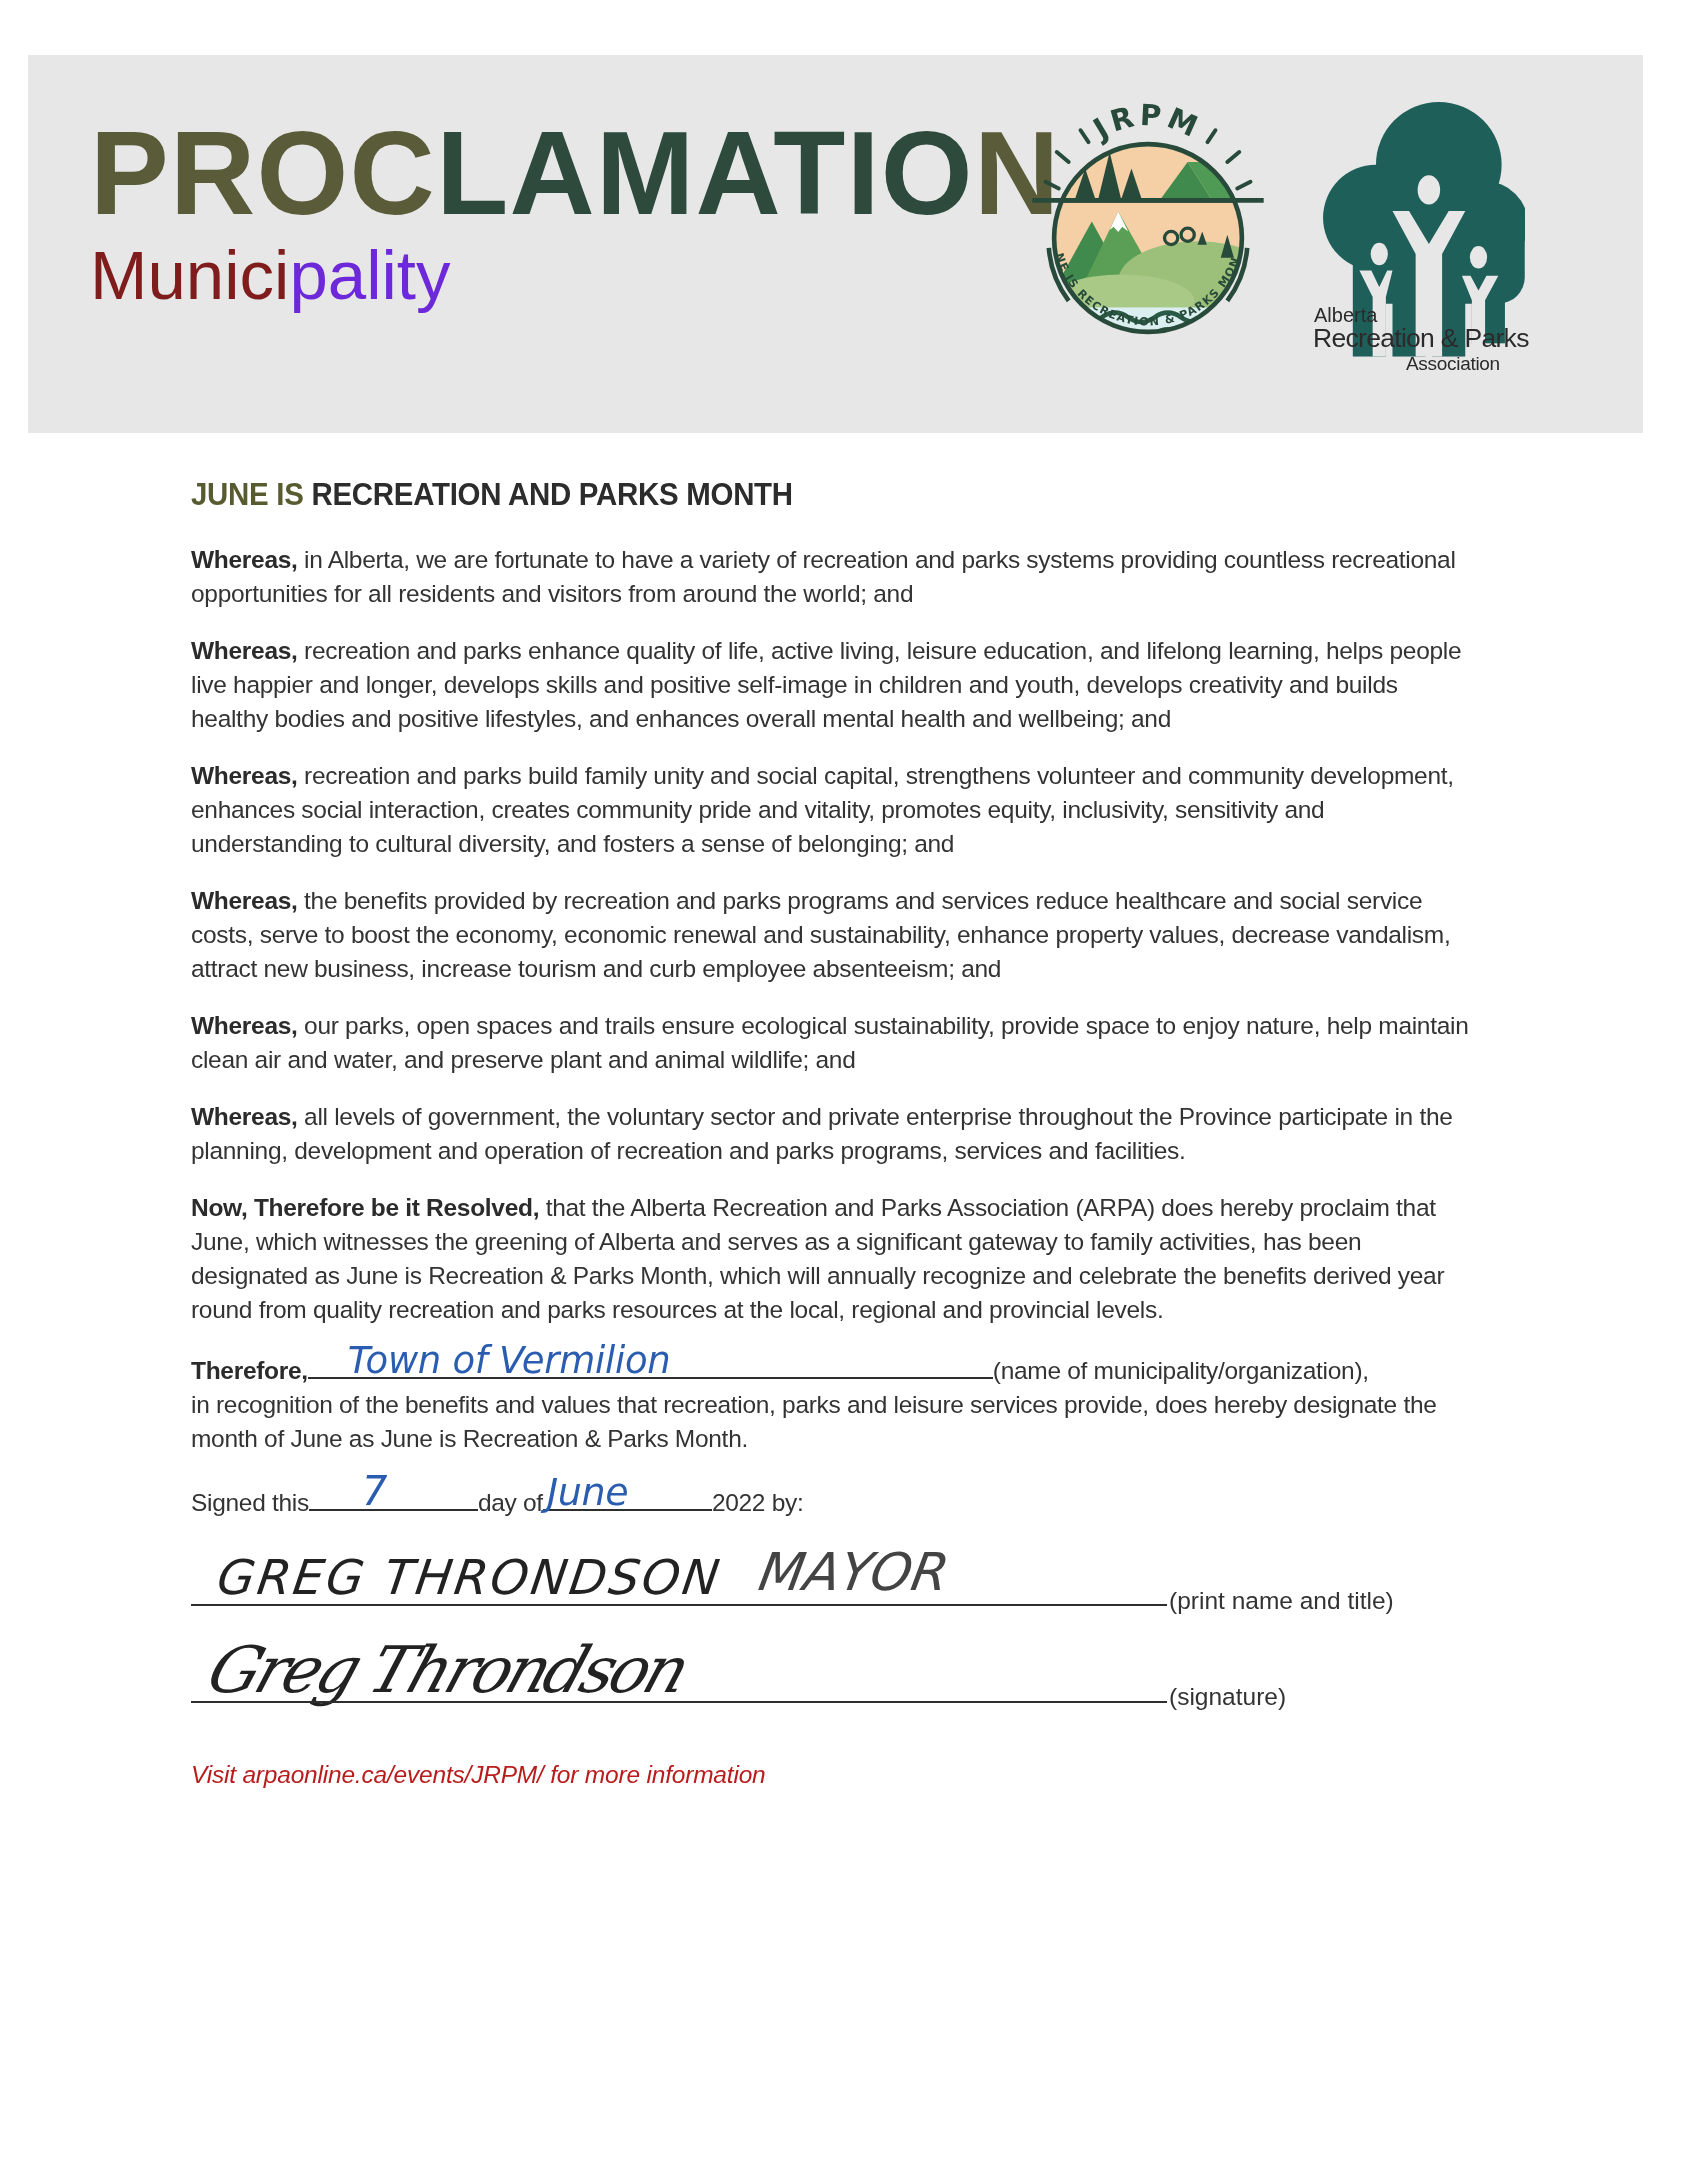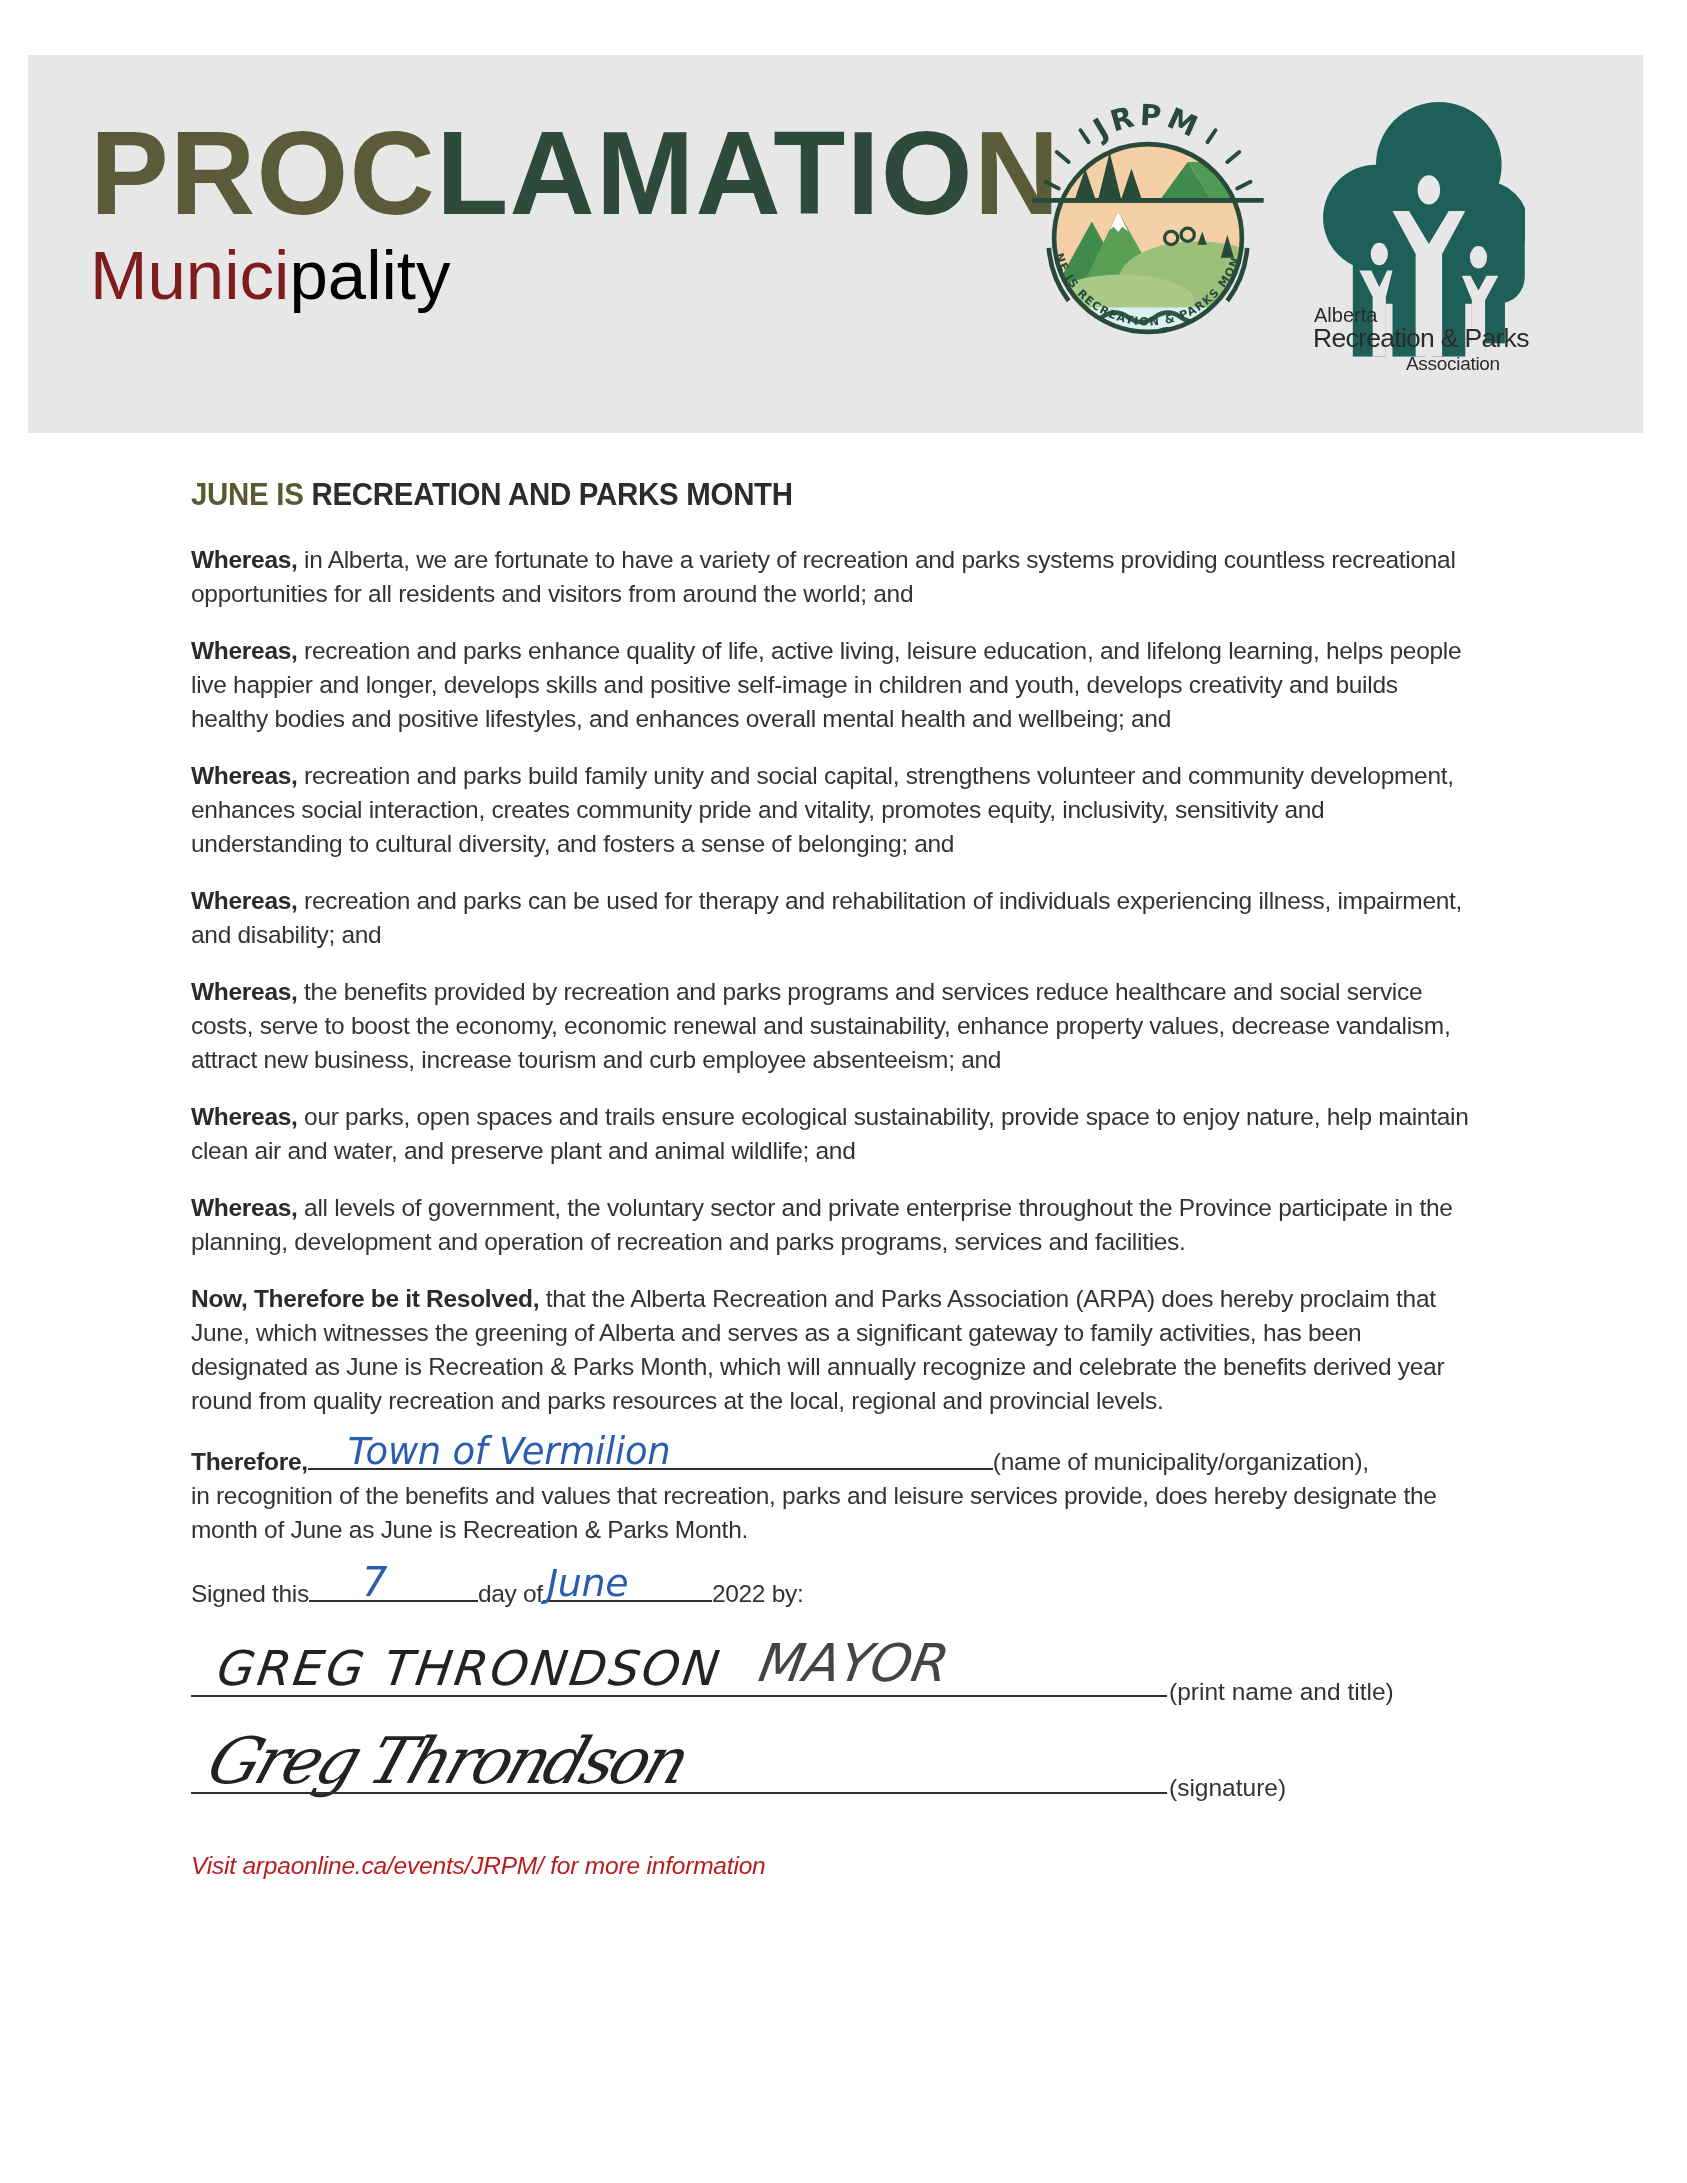--- a/index.html
+++ b/index.html
@@ -8,21 +8,21 @@
 
   .header-band { position: absolute; left: 28px; top: 55px; width: 1615px; height: 378px;
                  background: #e7e7e7; }
   .title-main { position: absolute; left: 90px; top: 114px; font-size: 118px; font-weight: 700;
                 letter-spacing: 1.3px; line-height: 1; white-space: nowrap; }
   .title-main .olive { color: #5a5b38; }
   .title-main .green { color: #2d4a3c; }
   .title-sub { position: absolute; left: 90px; top: 241px; font-size: 69px; font-weight: 400;
                line-height: 1; white-space: nowrap; }
   .title-sub .olive { color: #7f1d1d; }
-  .title-sub .green { color: #000000; }
+  .title-sub .green { color: #6d28d9; }
 
   .jrpm-logo { position: absolute; left: 1029px; top: 89px; width: 238px; height: 265px; }
   .arpa-logo { position: absolute; left: 1260px; top: 92px; width: 265px; height: 291px; }
   .arpa-text { position: absolute; color: #2b2b2b; white-space: nowrap; line-height: 1;
                font-family: "Liberation Sans", sans-serif; }
 
   .content { position: absolute; left: 191px; top: 476px; width: 1283px; }
   .heading { font-size: 32px; font-weight: 700; margin: 0 0 30px 0; letter-spacing: -0.3px;
              transform: scaleX(0.92); transform-origin: left; white-space: nowrap; }
   .heading .olive { color: #585a30; }
@@ -150,21 +150,20 @@
 
 <div class="content">
   <div class="heading">
     <span class="olive">JUNE IS</span>
     <span class="dark">RECREATION AND PARKS MONTH</span>
   </div>
 
   <p class="para"><b>Whereas,</b><span> in Alberta, we are fortunate to have a variety of recreation and parks systems providing countless recreational opportunities for all residents and visitors from around the world; and</span></p>
   <p class="para"><b>Whereas,</b><span> recreation and parks enhance quality of life, active living, leisure education, and lifelong learning, helps people live happier and longer, develops skills and positive self-image in children and youth, develops creativity and builds healthy bodies and positive lifestyles, and enhances overall mental health and wellbeing; and</span></p>
   <p class="para"><b>Whereas,</b><span> recreation and parks build family unity and social capital, strengthens volunteer and community development, enhances social interaction, creates community pride and vitality, promotes equity, inclusivity, sensitivity and understanding to cultural diversity, and fosters a sense of belonging; and</span></p>
-  <p class="para"><b>Whereas,</b><span> recreation and parks can be used for therapy and rehabilitation of individuals experiencing illness, impairment, and disability; and</span></p>
   <p class="para"><b>Whereas,</b><span> the benefits provided by recreation and parks programs and services reduce healthcare and social service costs, serve to boost the economy, economic renewal and sustainability, enhance property values, decrease vandalism, attract new business, increase tourism and curb employee absenteeism; and</span></p>
   <p class="para"><b>Whereas,</b><span> our parks, open spaces and trails ensure ecological sustainability, provide space to enjoy nature, help maintain clean air and water, and preserve plant and animal wildlife; and</span></p>
   <p class="para"><b>Whereas,</b><span> all levels of government, the voluntary sector and private enterprise throughout the Province participate in the planning, development and operation of recreation and parks programs, services and facilities.</span></p>
   <p class="para"><b>Now, Therefore be it Resolved,</b><span> that the Alberta Recreation and Parks Association (ARPA) does hereby proclaim that June, which witnesses the greening of Alberta and serves as a significant gateway to family activities, has been designated as June is Recreation &amp; Parks Month, which will annually recognize and celebrate the benefits derived year round from quality recreation and parks resources at the local, regional and provincial levels.</span></p>
 
   <p class="para" style="margin-bottom:26.5px;">
     <b>Therefore,</b><span class="fill-line" style="width:685px;"><span class="hand" style="left:40px; font-size:37px;">Town of Vermilion</span></span><span>(name of municipality/organization),</span><br>
     <span>in recognition of the benefits and values that recreation, parks and leisure services provide, does hereby designate the month of June as June is Recreation &amp; Parks Month.</span>
   </p>
 

